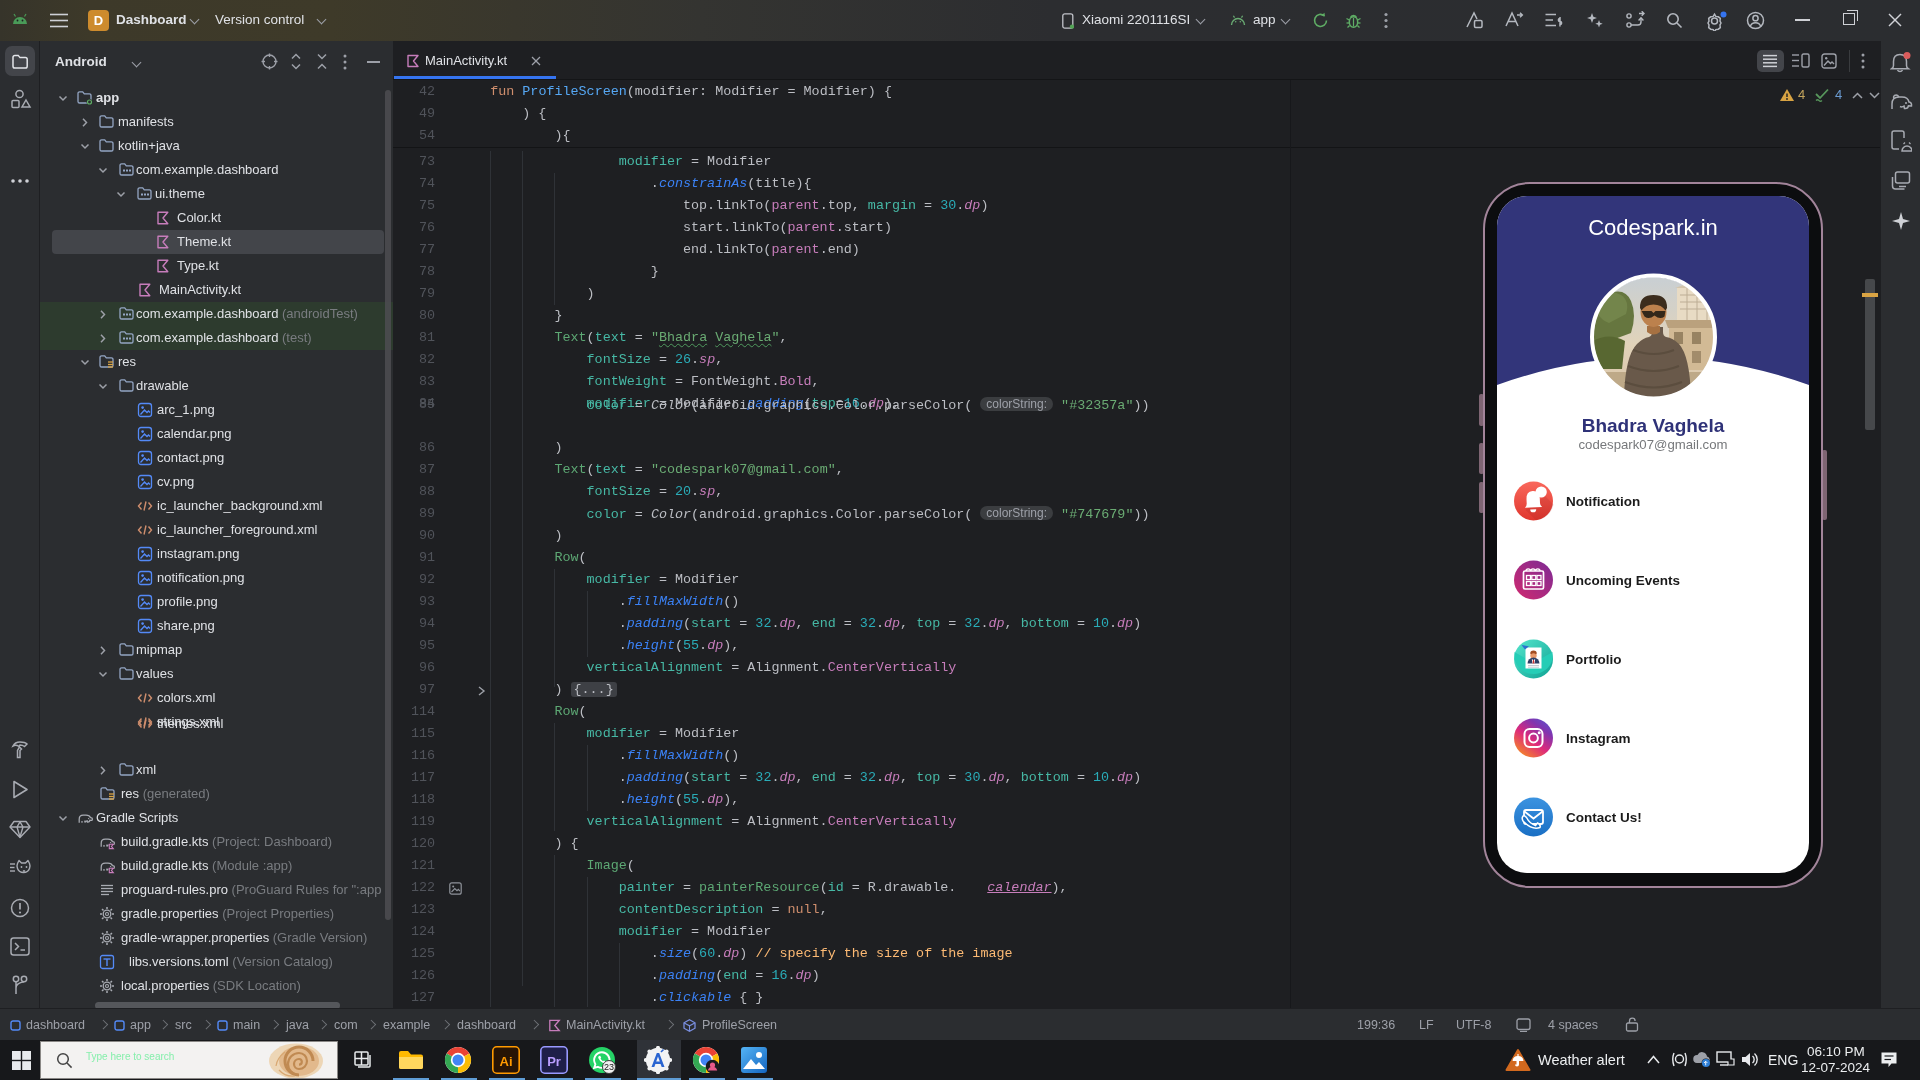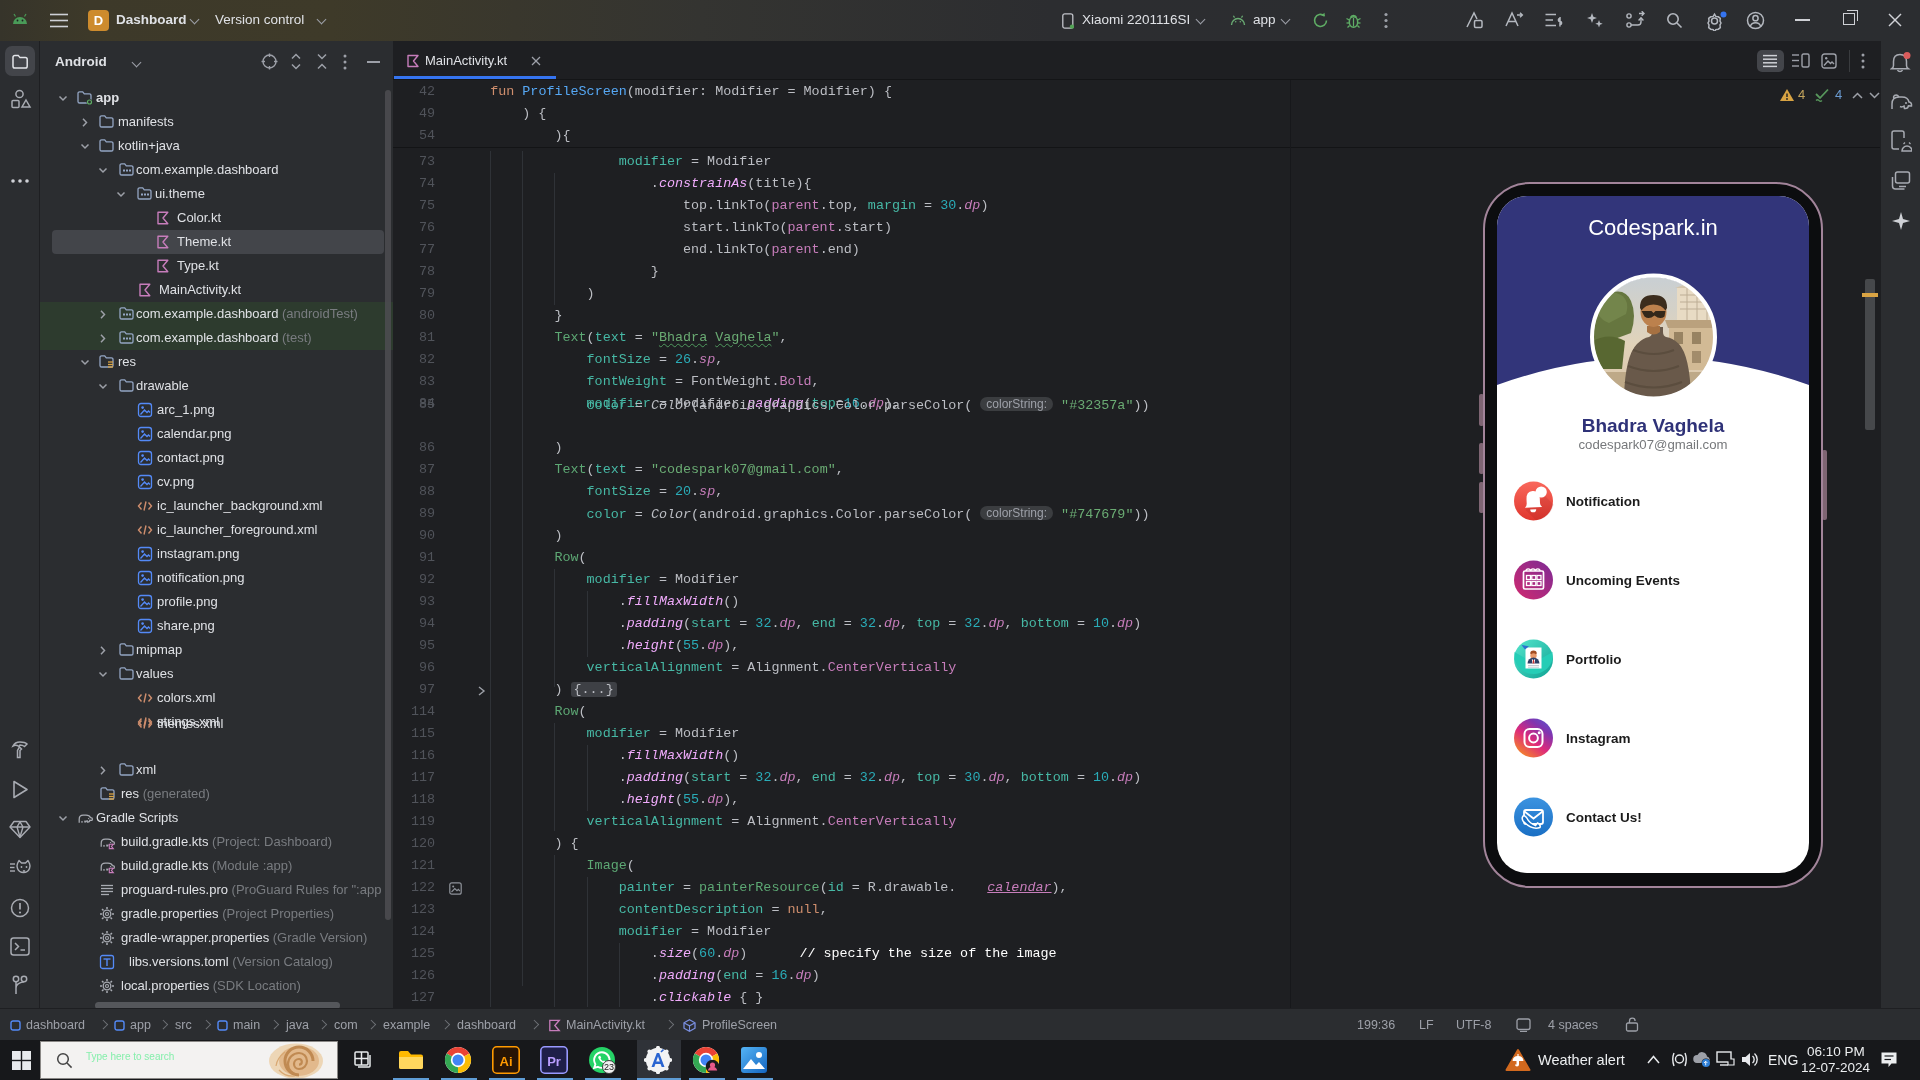--- a/index.html
+++ b/index.html
@@ -23,28 +23,28 @@
 .tlbl { position:absolute; top:4px; font-size:13px; color:#dfe1e5; white-space:nowrap; }
 .tlbl .dim { color:#797c80; }
 
 
 #editor { position:absolute; left:393px; top:41px; width:1487px; height:967px; background:#1e1f22; overflow:hidden; }
 .codeline { position:absolute; left:0; height:22px; width:1487px; }
 .lnum { position:absolute; left:0px; top:3px; width:42px; text-align:right; color:#50535a; font:13.4px "Liberation Mono",monospace; }
 .ctext { position:absolute; left:65px; top:3px; white-space:pre; font:13.4px "Liberation Mono",monospace; color:#bcbec4; }
 .k { color:#cf8e6d; }
 .fn { color:#56a8f5; }
-.ex { color:#f0abfc; font-style:italic; }
+.ex { color:#3b82f6; font-style:italic; }
 .cm { color:#5da874; }
 .na { color:#46b8a5; }
 .num { color:#2aacb8; }
 .pr { color:#c77dbb; font-style:italic; }
 .pp { color:#c77dbb; }
 .str { color:#6aab73; }
-.cmt { color:#ffffff;margin-left:44px; }
+.cmt { color:#fdba74; }
 .it { font-style:italic; }
 .pill { display:inline-block; background:#3b3d40; color:#9da0a8; border-radius:8px; font-size:12px; padding:0 6px; font-family:"Liberation Sans",sans-serif; vertical-align:1px; }
 .fold { display:inline-block; background:#3e4045; color:#bcbec4; border-radius:3px; padding:0 3px; }
 .squig { text-decoration:underline wavy #4f9a5e 1px; text-underline-offset:2px; }
 .res { color:#c77dbb; font-style:italic; text-decoration:underline;margin-left:31px; }
 .iguide { position:absolute; width:1px; background:#2f3237; }
 
 
 #rightstrip { position:absolute; left:1880px; top:41px; width:40px; height:967px; background:#2b2d30; border-left:1px solid #1e1f22; }
 

